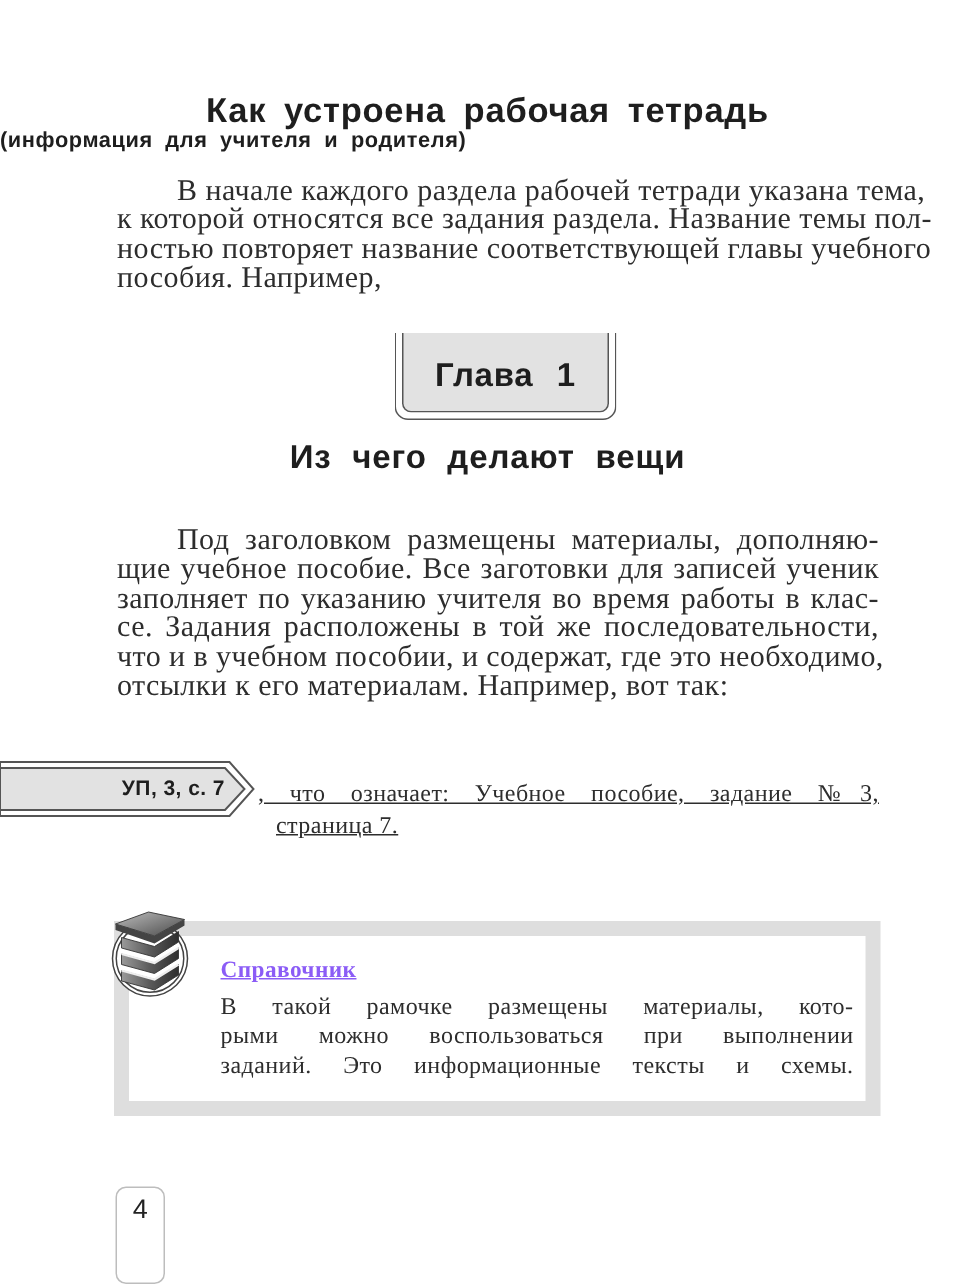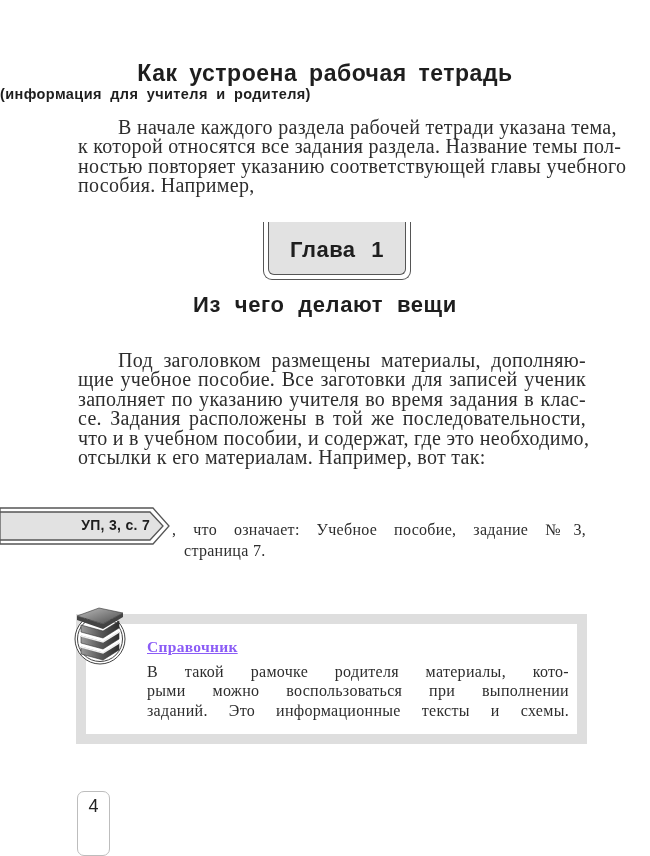--- a/index.html
+++ b/index.html
@@ -55,21 +55,21 @@
     .ref-tag-label {
       position: absolute; right: 22px; top: 10px;
       font-family: "Liberation Sans", sans-serif; font-weight: bold; font-size: 14px;
       color: #1e1e1e; letter-spacing: 0.3px;
     }
     .ref-text {
       position: absolute; left: 172px; top: 519px; width: 414px;
       font-family: "Liberation Serif", serif; font-size: 16px; line-height: 21px;
       color: #2d2d2d; letter-spacing: 0.3px;
     }
-    .ref-text .line { display: block; white-space: nowrap; text-align: justify; text-align-last: justify; }
+    .ref-text .line { display: block; white-space: nowrap; text-align: justify; text-align-last: justify; text-decoration: underline; }
     .ref-text .line.last { text-align-last: left; padding-left: 12px; }
 
     .reference-frame {
       position: absolute; left: 76px; top: 614px; width: 511px; height: 130px;
       background: #dedede;
     }
     .reference-frame .inner {
       position: absolute; left: 10px; top: 10px; right: 10px; bottom: 10px; background: #ffffff;
     }
     .ref-heading {
@@ -97,35 +97,35 @@
   </style>
 </head>
 <body>
 
 <div class="title">Как устроена рабочая тетрадь</div>
 <div class="subtitle">(информация для учителя и родителя)</div>
 
 <div class="para" style="top:118px;">
   <span class="line indent">В начале каждого раздела рабочей тетради указана тема,</span>
   <span class="line">к которой относятся все задания раздела. Название темы пол-</span>
-  <span class="line">ностью повторяет указанию соответствующей главы учебного</span>
+  <span class="line">ностью повторяет название соответствующей главы учебного</span>
   <span class="line last">пособия. Например,</span>
 </div>
 
 <div class="chapter-box">
   <div class="outer"></div>
   <div class="inner"></div>
   <div class="chapter-label">Глава 1</div>
 </div>
 <div class="chapter-title">Из чего делают вещи</div>
 
 <div class="para" style="top:351px;">
   <span class="line indent">Под заголовком размещены материалы, дополняю-</span>
   <span class="line">щие учебное пособие. Все заготовки для записей ученик</span>
-  <span class="line">заполняет по указанию учителя во время задания в клас-</span>
+  <span class="line">заполняет по указанию учителя во время работы в клас-</span>
   <span class="line">се. Задания расположены в той же последовательности,</span>
   <span class="line">что и в учебном пособии, и содержат, где это необходимо,</span>
   <span class="line last">отсылки к его материалам. Например, вот так:</span>
 </div>
 
 <div class="ref-tag">
   <svg width="172" height="38" viewBox="0 0 172 38">
     <polygon points="0,1 153,1 169,19 153,37 0,37" fill="#ffffff" stroke="#555" stroke-width="1.3"></polygon>
     <polygon points="0,5 150,5 163,19 150,33 0,33" fill="#e2e2e2" stroke="#555" stroke-width="1.3"></polygon>
   </svg>
@@ -160,20 +160,20 @@
     <path d="M8,33 L30,39 L46,29 L46,36 L30,46 L8,40 Z" fill="url(#bk)" stroke="#333" stroke-width="0.6"></path>
     <path d="M8,33 L30,39 L46,29" fill="none" stroke="#eee" stroke-width="1.5"></path>
     <path d="M8,22 L30,28 L46,18 L46,25 L30,35 L8,29 Z" fill="url(#bk)" stroke="#333" stroke-width="0.6"></path>
     <path d="M4,13 L26,5 L50,10 L30,21 Z" fill="url(#bt)" stroke="#333" stroke-width="0.6"></path>
     <path d="M4,13 L30,21 L50,10 L50,14 L30,26 L4,17 Z" fill="#444"></path>
   </svg>
 </div>
 
 <div class="ref-heading">Справочник</div>
 <div class="ref-body">
-  <span class="line">В такой рамочке родителя материалы, кото-</span>
+  <span class="line">В такой рамочке размещены материалы, кото-</span>
   <span class="line">рыми можно воспользоваться при выполнении</span>
   <span class="line">заданий. Это информационные тексты и схемы.</span>
 </div>
 
 <div class="page-number-box">
   <div class="page-number">4</div>
 </div>
 
 </body></html>

